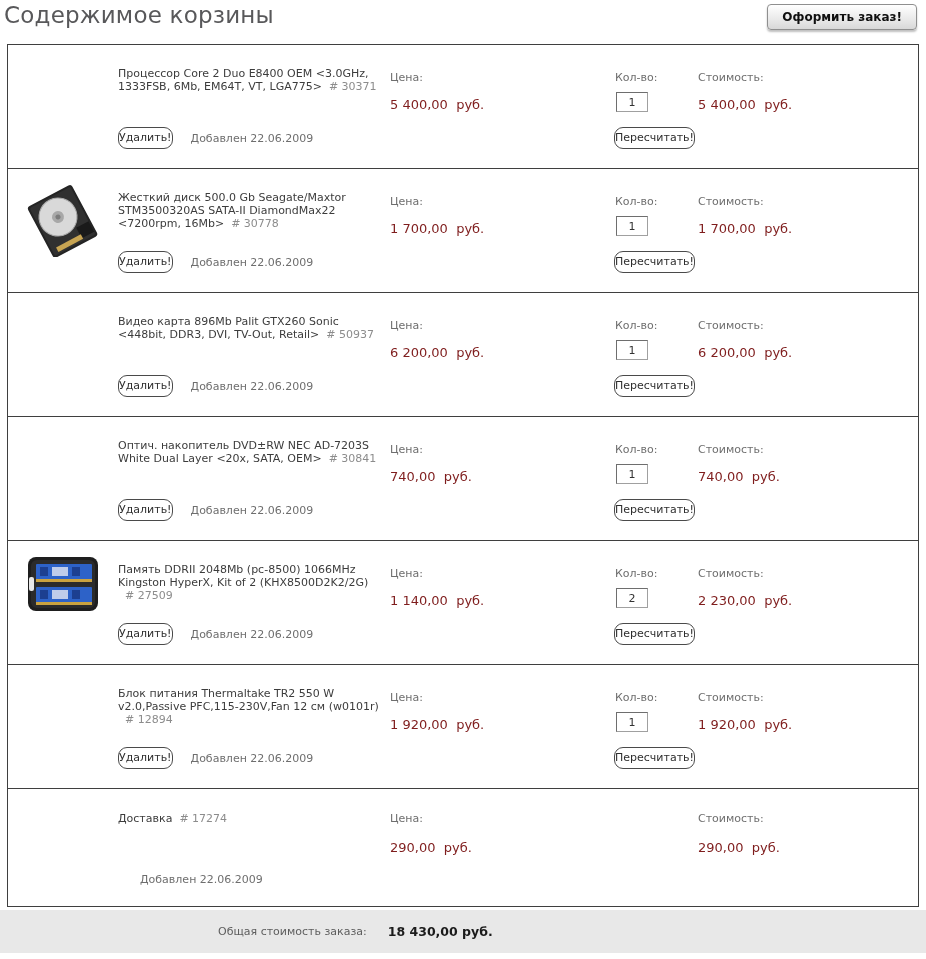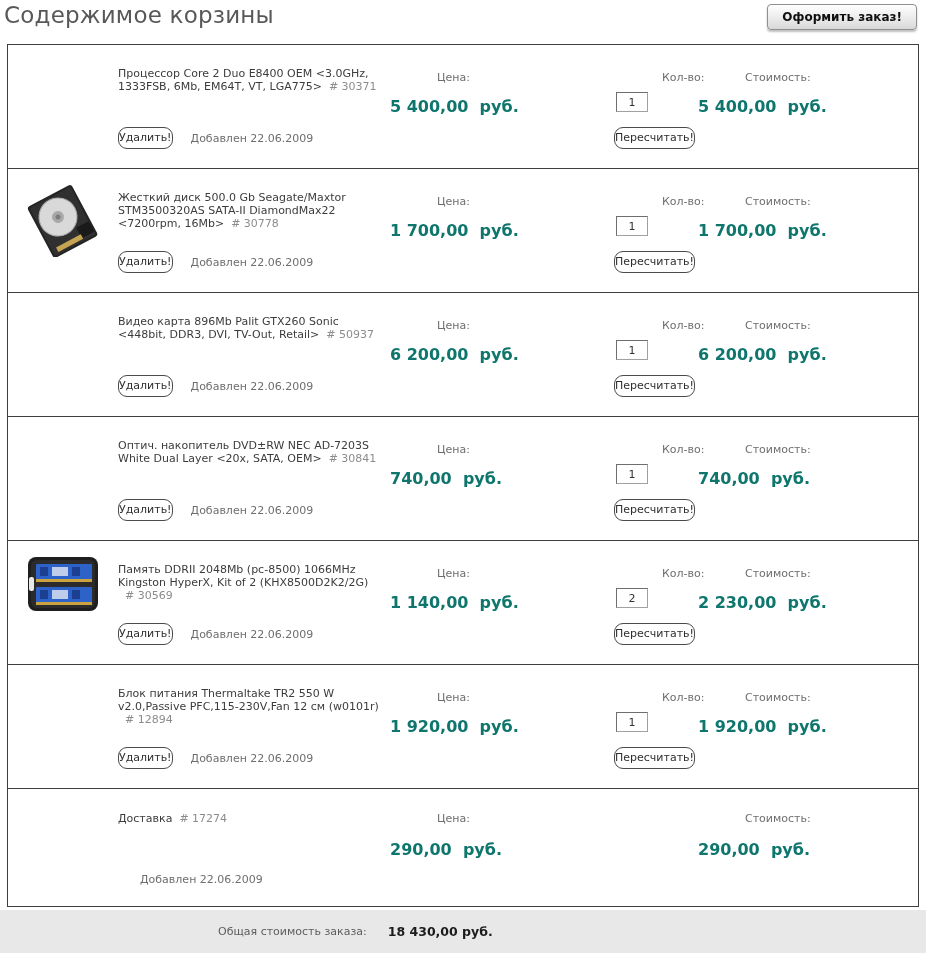--- a/index.html
+++ b/index.html
@@ -29,26 +29,26 @@
   .cart-row.delivery { height:117px; }
 
   .col-img { position:absolute; left:0; top:14px; width:110px; height:96px;
              display:flex; align-items:flex-start; justify-content:center; }
   .name-block {
     position:absolute; left:110px; top:22px; width:272px;
     font-size:11px; line-height:13px; color:#3c3c3c;
   }
   .sku { color:#8c8c8c; white-space:pre; }
 
-  .lbl { position:absolute; top:26px; font-size:11px; color:#6e6e6e;margin-left:47px; }
+  .lbl { position:absolute; top:26px; font-size:11px; color:#6e6e6e; }
   .lbl.price { left:382px; }
   .lbl.qty   { left:607px; }
   .lbl.cost  { left:690px; }
 
-  .val { position:absolute; top:52px; font-size:16px; font-weight:bold; color:#0f766e; white-space:pre; }
+  .val { position:absolute; top:52px; font-size:13px; font-weight:normal; color:#7f1d1d; white-space:pre; }
   .val.price { left:382px; }
   .val.cost  { left:690px; }
 
   .qty-input {
     position:absolute; left:608px; top:47px; width:30px; height:18px;
     text-align:center; font-family:"DejaVu Sans", sans-serif; font-size:11px; color:#333;
     border:1px solid #a0a0a0; border-top-color:#6e6e6e; border-left-color:#6e6e6e;
     background:#fff; padding:0;
   }
 
@@ -171,21 +171,21 @@
           </g>
           <g>
             <rect x="10" y="32" width="56" height="16" rx="1" fill="#2d62c8"></rect>
             <rect x="14" y="35" width="8" height="9" fill="#1c3f91"></rect>
             <rect x="26" y="35" width="16" height="9" fill="#d9dff0" opacity="0.85"></rect>
             <rect x="46" y="35" width="8" height="9" fill="#1c3f91"></rect>
             <rect x="10" y="47" width="56" height="3" fill="#caa23f"></rect>
           </g>
         </svg>
       </div>
-    <div class="name-block"><span>Память DDRII 2048Mb (pc-8500) 1066MHz Kingston HyperX, Kit of 2 (KHX8500D2K2/2G)</span><span class="sku">  <span># 30569</span></span></div>
+    <div class="name-block"><span>Память DDRII 2048Mb (pc-8500) 1066MHz Kingston HyperX, Kit of 2 (KHX8500D2K2/2G)</span><span class="sku">  <span># 27509</span></span></div>
     <span class="lbl price">Цена:</span>
     <span class="val price">1 140,00  руб.</span>
     <span class="lbl qty">Кол-во:</span>
     <input class="qty-input" value="2" style="">
     <span class="lbl cost">Стоимость:</span>
     <span class="val cost">2 230,00  руб.</span>
     <div class="actions">
       <button class="btn delete-btn">Удалить!</button>
       <span class="added">Добавлен 22.06.2009</span>
     </div>

